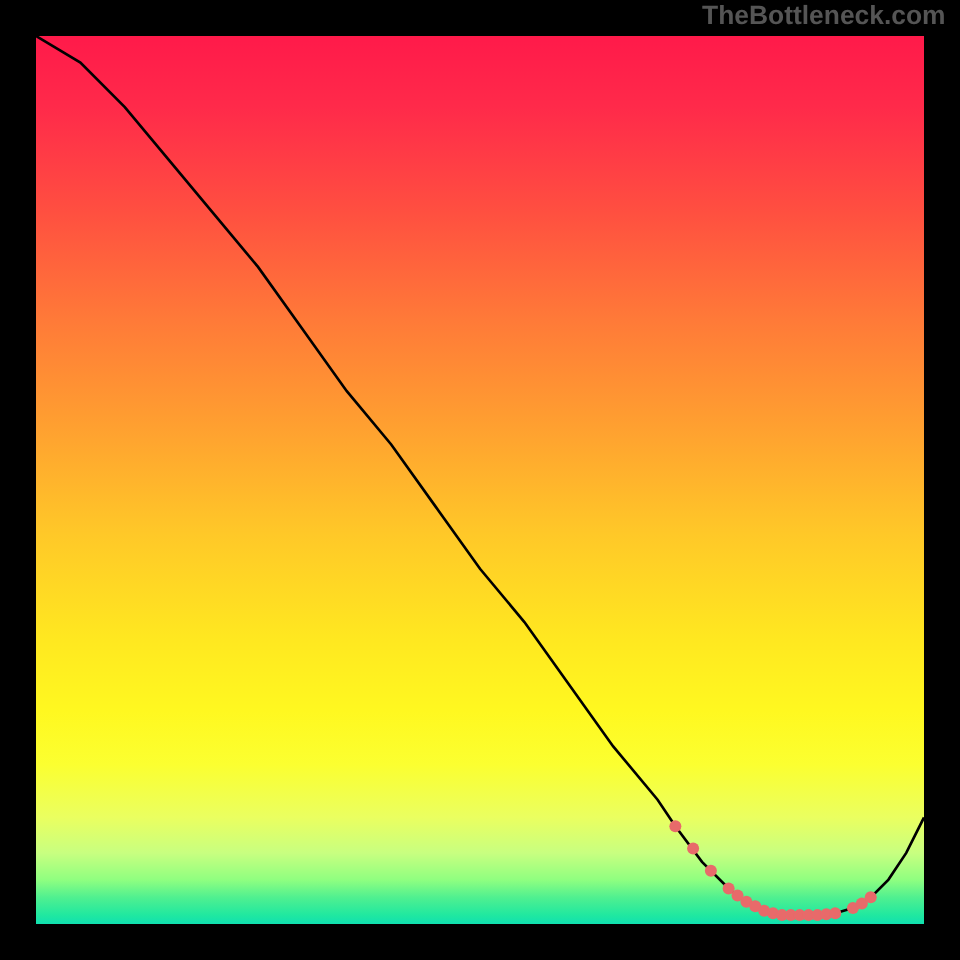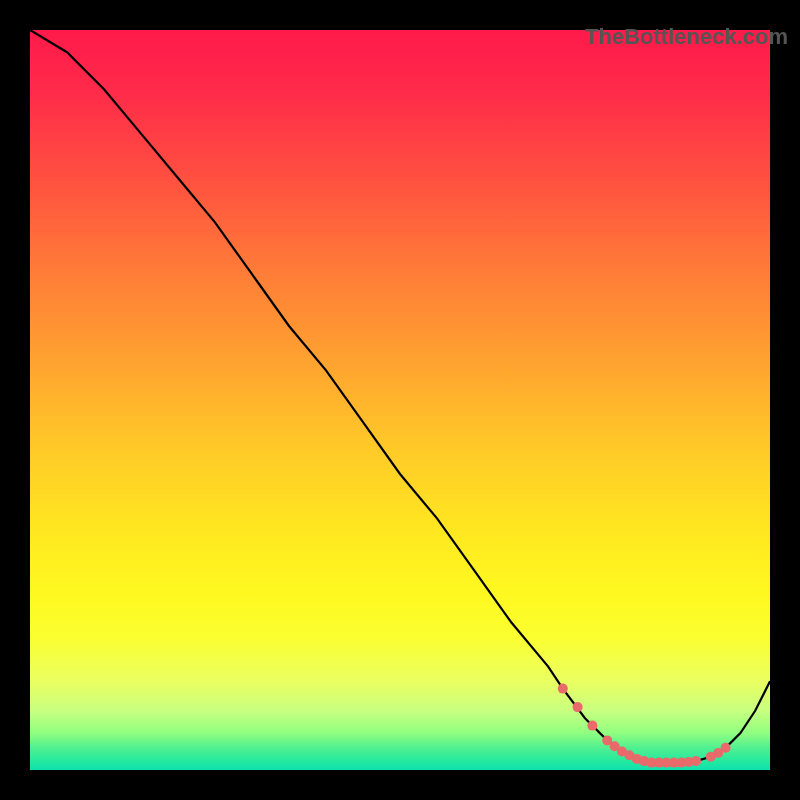--- a/index.html
+++ b/index.html
@@ -5,21 +5,21 @@
   * { margin: 0; padding: 0; box-sizing: border-box; }
   body {
     width: 800px;
     height: 800px;
     background: #000;
     position: relative;
     font-family: Arial, sans-serif;
   }
   .watermark {
     position: absolute;
-    top: 24px;
+    top: 0;
     right: 12px;
     color: #555;
     font-size: 22px;
     font-weight: bold;
     z-index: 10;
   }
   .plot-area {
     position: absolute;
     left: 30px;
     top: 30px;

